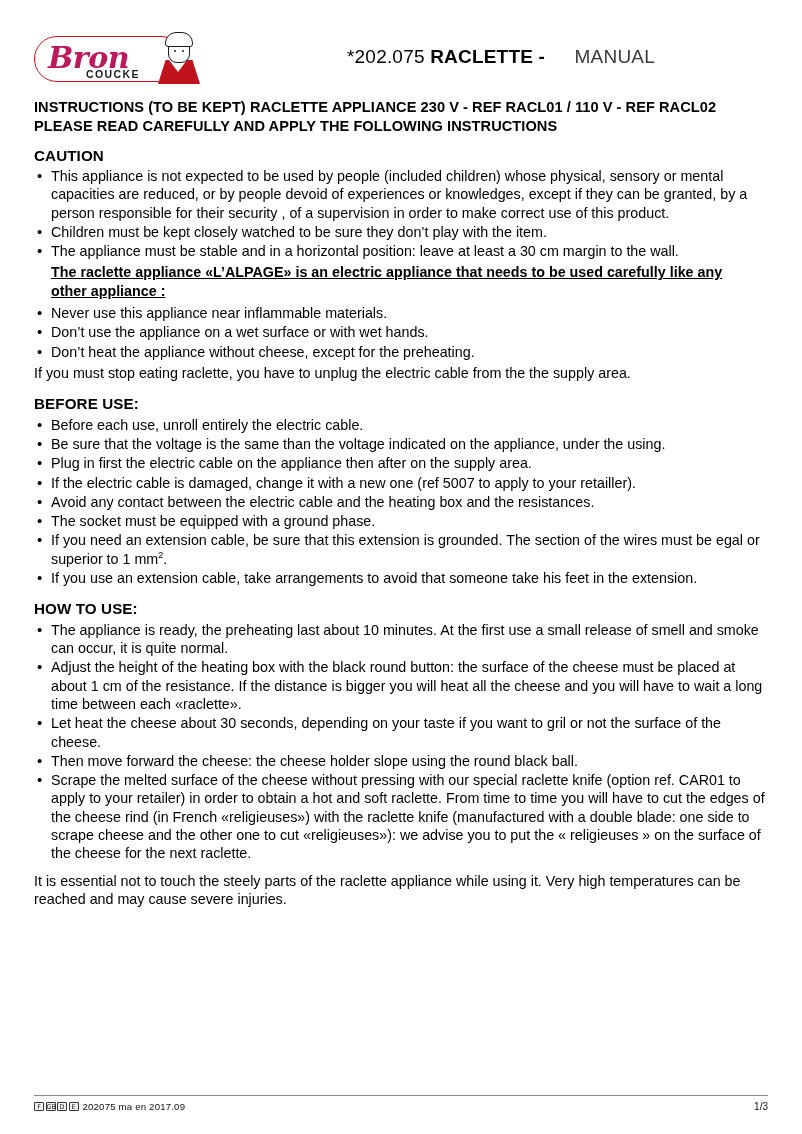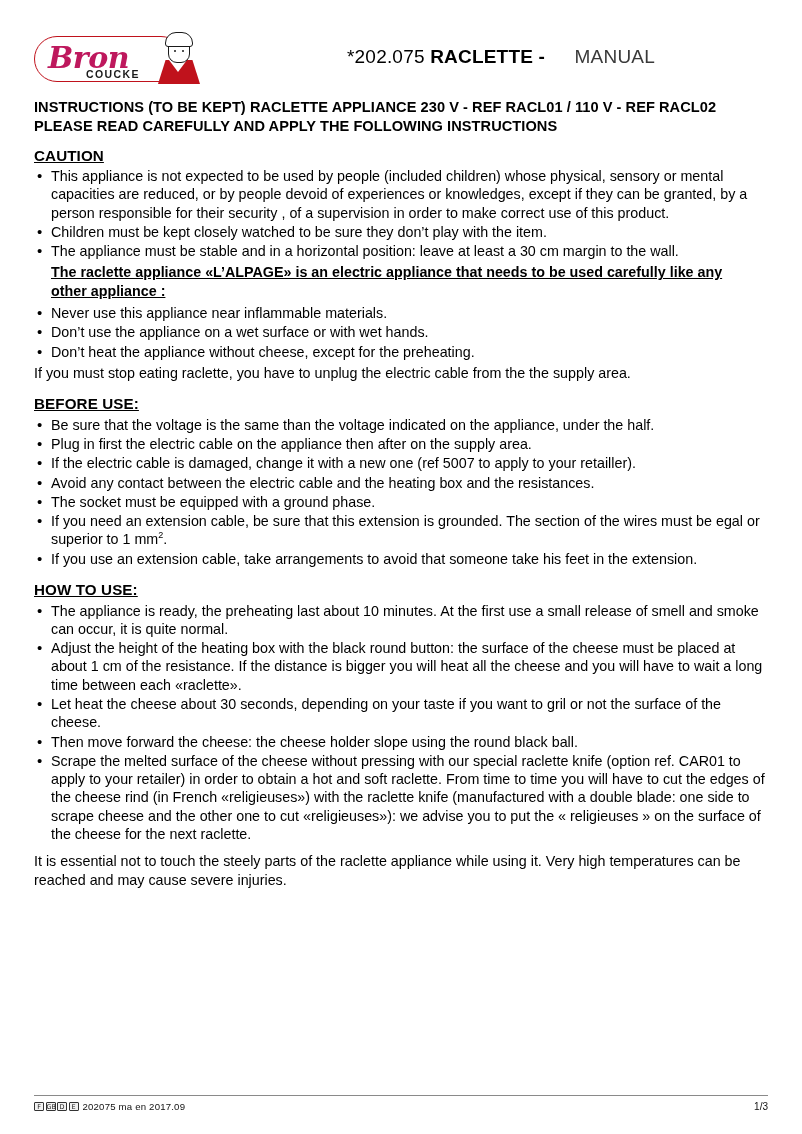--- a/index.html
+++ b/index.html
@@ -147,21 +147,20 @@
   .content {
     margin-top: 9px;
     font-size: 14.3px;
     line-height: 1.28;
   }
   h2.sect {
     font-weight: bold;
     font-size: 15.2px;
     margin: 0 0 2px 0;
     letter-spacing: 0.1px;
-    text-decoration: underline;
   }
   h2.sect.spaced {
     margin-top: 12px;
   }
   ul.bul {
     list-style: none;
     margin: 0;
     padding: 0;
   }
   ul.bul > li {
@@ -273,21 +272,22 @@
     <div class="note" style="padding-left:17px;font-weight:bold;text-decoration:underline;margin:3px 11px 4px 0;">The raclette appliance «L’ALPAGE» is an electric appliance that needs to be used carefully like any other appliance :</div>
     <ul class="bul">
       <li>Never use this appliance near inflammable materials.</li>
       <li>Don’t use the appliance on a wet surface or with wet hands.</li>
       <li>Don’t heat the appliance without cheese, except for the preheating.</li>
     </ul>
     <p class="para tight">If you must stop eating raclette, you have to unplug the electric cable from the the supply area.</p>
 
     <h2 class="sect spaced">BEFORE USE:</h2>
     <ul class="bul">
-      <li>Be sure that the voltage is the same than the voltage indicated on the appliance, under the half.</li>
+      <li>Before each use, unroll entirely the electric cable.</li>
+      <li>Be sure that the voltage is the same than the voltage indicated on the appliance, under the using.</li>
       <li>Plug in first the electric cable on the appliance then after on the supply area.</li>
       <li>If the electric cable is damaged, change it with a new one (ref 5007 to apply to your retailler).</li>
       <li>Avoid any contact between the electric cable and the heating box and the resistances.</li>
       <li>The socket must be equipped with a ground phase.</li>
       <li><span>If you need an extension cable, be sure that this extension is grounded. The section of the wires must be egal or superior to 1 mm</span><sup class="sq">2</sup><span>.</span></li>
       <li>If you use an extension cable, take arrangements to avoid that someone take his feet in the extension.</li>
     </ul>
 
     <h2 class="sect spaced">HOW TO USE:</h2>
     <ul class="bul">

